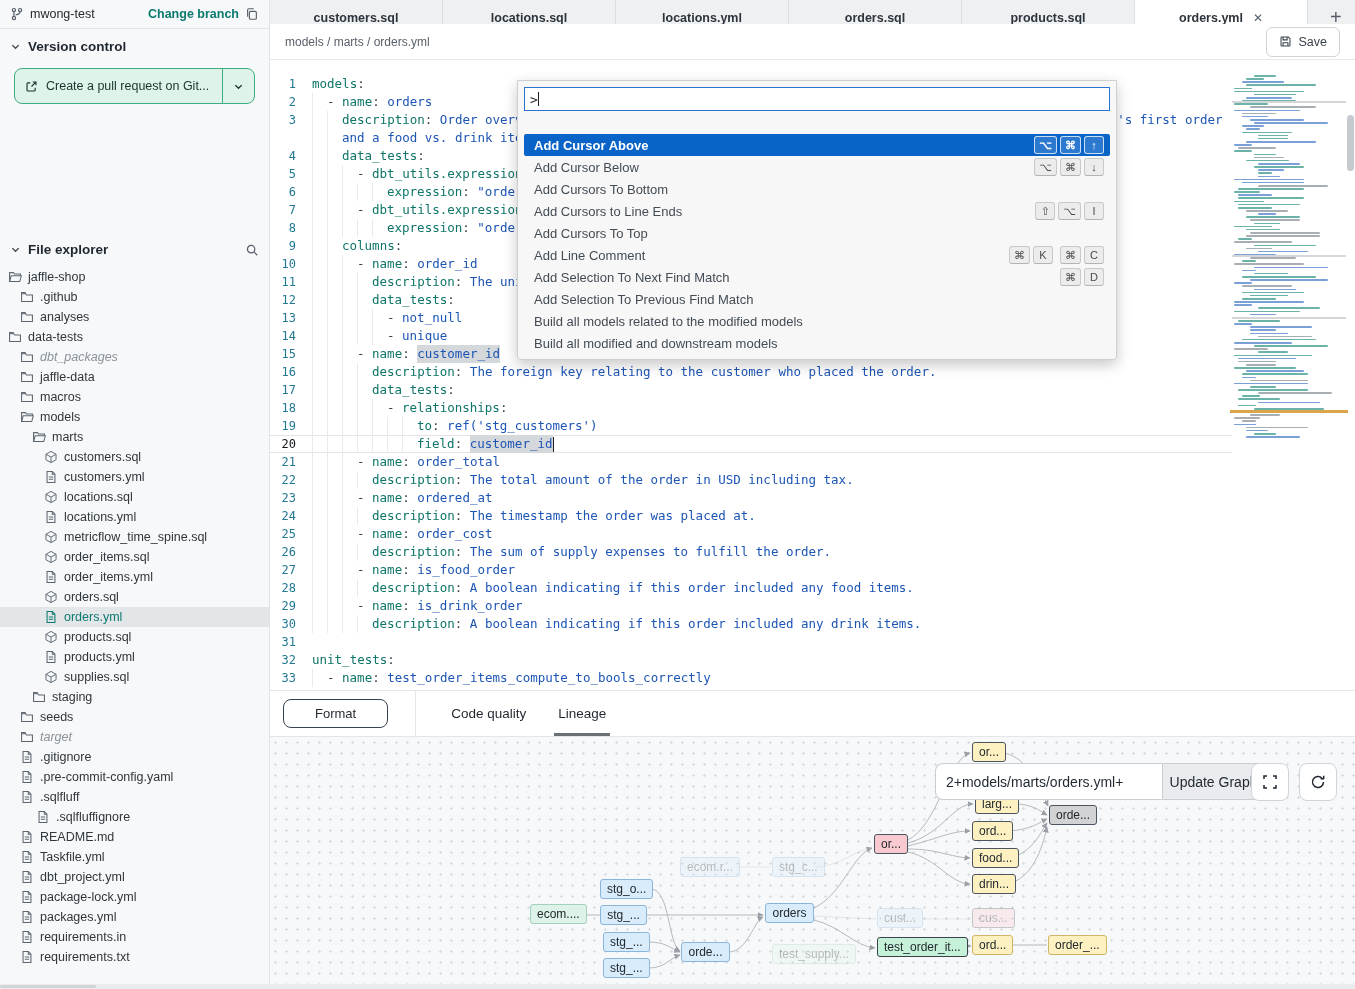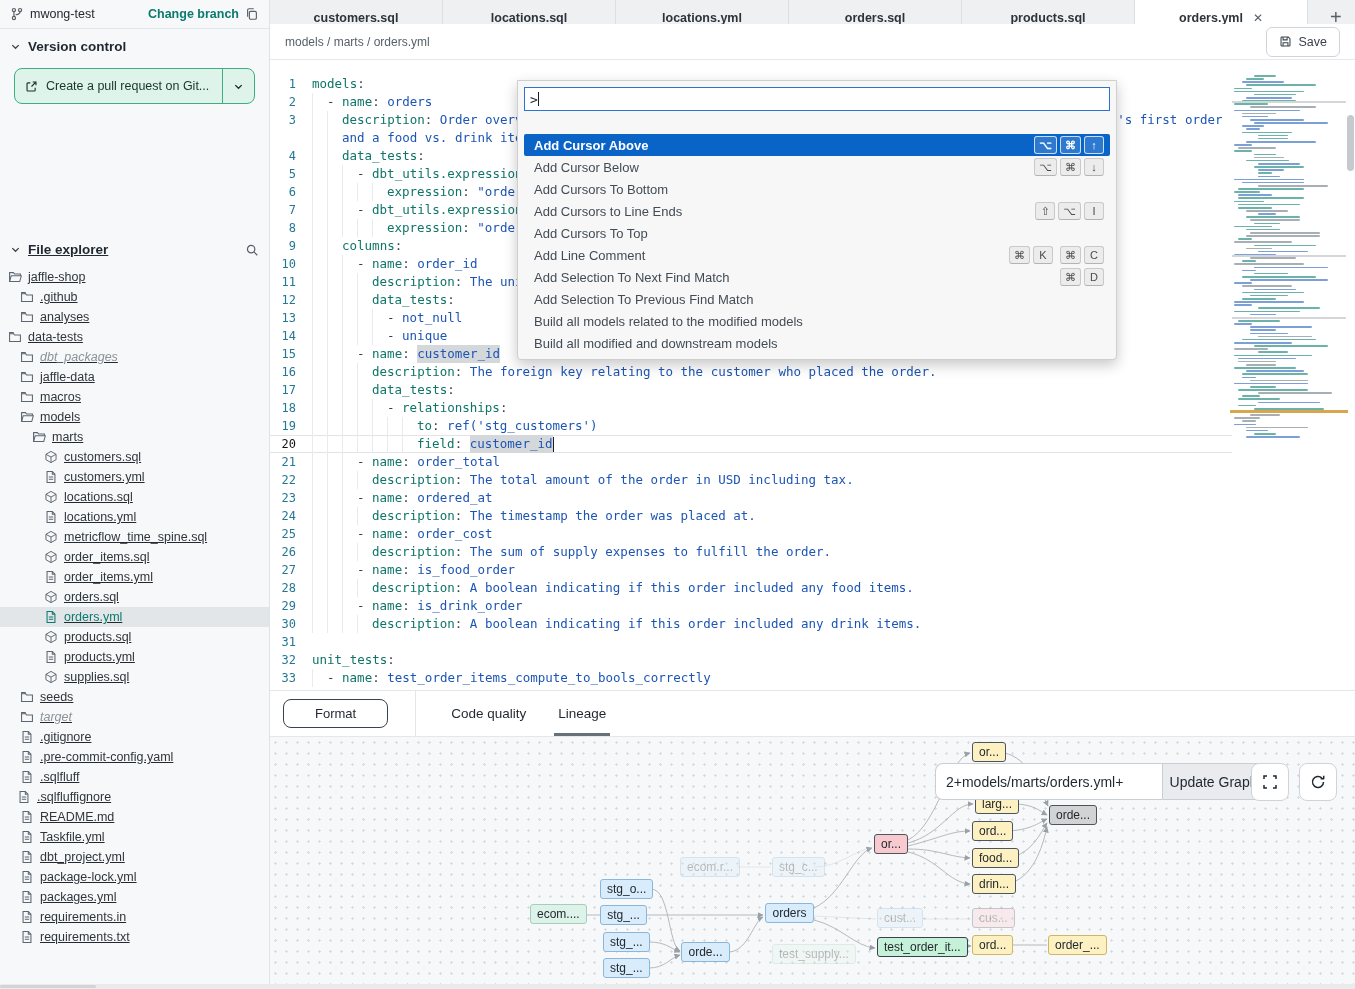--- a/index.html
+++ b/index.html
@@ -12,21 +12,21 @@
   .branch-row { height:29px; display:flex; align-items:center; padding:0 10px; border-bottom:1px solid #e4e7ea; gap:6px; }
   .branch-name { font-size:12.5px; color:#24292f; flex:0 0 auto; }
   .change-branch { font-size:12.5px; color:#0b7a6e; font-weight:bold; margin-left:auto; cursor:pointer; }
   .icon { display:inline-flex; align-items:center; justify-content:center; }
   .sec-head { display:flex; align-items:center; gap:7px; padding:10px 10px 6px 10px; }
   .sec-title { font-size:13.5px; font-weight:bold; color:#1f2730; }
   .sec-head .spacer { flex:1; }
   .pr-btn { display:flex; margin:8px 14px 0 14px; height:36px; border:1px solid #3fae7f; border-radius:8px; background:#def3e9; overflow:hidden; cursor:pointer; }
   .pr-main { flex:1; display:flex; align-items:center; gap:8px; padding:0 10px; font-size:12.5px; color:#17352c; white-space:nowrap; overflow:hidden; }
   .pr-caret { width:32px; display:flex; align-items:center; justify-content:center; border-left:1px solid #3fae7f; }
-  #fe-section { margin-top:128px;text-decoration:underline; }
+  #fe-section { margin-top:128px; }
   #tree { padding:4px 0 0 0; }
   .trow { display:flex; align-items:center; height:20px; gap:6px; font-size:12.5px; color:#2f363c; cursor:pointer; padding-right:6px; }
   .trow.sel { background:#e3e6e9; color:#0b7a6e; }
   .trow.dim { color:#8a929a; font-style:italic; }
   .trow svg { flex:0 0 auto; }
 
   
   #main { position:absolute; left:270px; top:0; width:1085px; height:989px; background:#fff; }
   #tabbar { position:absolute; left:0; top:0; width:1085px; height:36px; background:#eef0f2; border-bottom:1px solid #e0e3e6; display:flex; align-items:stretch; }
   .tab { width:173px; display:flex; align-items:center; justify-content:center; gap:10px; font-size:12.5px; font-weight:bold; color:#2d343b; background:#eef0f2; border-right:1px solid #dcdfe2; cursor:pointer; }
@@ -347,36 +347,45 @@
           </div>
           <div class="trow" style="padding-left: 44px;">
             <span class="icon">
               <svg width="14" height="14" viewBox="0 0 16 16" fill="none" stroke="#5c6670" stroke-width="1.1">
                 <path d="M8 1.6 13.8 4.9v6.2L8 14.4 2.2 11.1V4.9z"></path>
                 <path d="M2.2 4.9 8 8.1l5.8-3.2 M8 8.1v6.3"></path>
               </svg>
             </span>
             <span>supplies.sql</span>
           </div>
-          <div class="trow" style="padding-left: 20px;">
+          <div class="trow" style="padding-left: 32px;">
             <span class="icon">
               <svg width="14" height="14" viewBox="0 0 16 16" fill="none" stroke="#5c6670" stroke-width="1.2">
                 <path d="M1.8 4.2h4.4l1.4 1.6h6.6v7.4H1.8z"></path>
                 <path d="M1.8 4.2V3h4l1 1.2"></path>
               </svg>
             </span>
-            <span>seeds</span>
-          </div>
-          <div class="trow dim" style="padding-left: 20px;">
+            <span>staging</span>
+          </div>
+          <div class="trow" style="padding-left: 20px;">
             <span class="icon">
               <svg width="14" height="14" viewBox="0 0 16 16" fill="none" stroke="#5c6670" stroke-width="1.2">
                 <path d="M1.8 4.2h4.4l1.4 1.6h6.6v7.4H1.8z"></path>
                 <path d="M1.8 4.2V3h4l1 1.2"></path>
               </svg>
             </span>
+            <span>seeds</span>
+          </div>
+          <div class="trow dim" style="padding-left: 20px;">
+            <span class="icon">
+              <svg width="14" height="14" viewBox="0 0 16 16" fill="none" stroke="#5c6670" stroke-width="1.2">
+                <path d="M1.8 4.2h4.4l1.4 1.6h6.6v7.4H1.8z"></path>
+                <path d="M1.8 4.2V3h4l1 1.2"></path>
+              </svg>
+            </span>
             <span>target</span>
           </div>
           <div class="trow" style="padding-left: 20px;">
             <span class="icon">
               <svg width="14" height="14" viewBox="0 0 16 16" fill="none" stroke="#5c6670" stroke-width="1.2">
                 <path d="M3.5 1.8h6l3 3v9.4h-9z"></path>
                 <path d="M9.5 1.8v3h3 M5.5 8h5 M5.5 10.5h5"></path>
               </svg>
             </span>
             <span>.gitignore</span>
@@ -392,21 +401,21 @@
           </div>
           <div class="trow" style="padding-left: 20px;">
             <span class="icon">
               <svg width="14" height="14" viewBox="0 0 16 16" fill="none" stroke="#5c6670" stroke-width="1.2">
                 <path d="M3.5 1.8h6l3 3v9.4h-9z"></path>
                 <path d="M9.5 1.8v3h3 M5.5 8h5 M5.5 10.5h5"></path>
               </svg>
             </span>
             <span>.sqlfluff</span>
           </div>
-          <div class="trow" style="padding-left: 17px;">
+          <div class="trow" style="padding-left: 36px;">
             <span class="icon">
               <svg width="14" height="14" viewBox="0 0 16 16" fill="none" stroke="#5c6670" stroke-width="1.2">
                 <path d="M3.5 1.8h6l3 3v9.4h-9z"></path>
                 <path d="M9.5 1.8v3h3 M5.5 8h5 M5.5 10.5h5"></path>
               </svg>
             </span>
             <span>.sqlfluffignore</span>
           </div>
           <div class="trow" style="padding-left: 20px;">
             <span class="icon">

